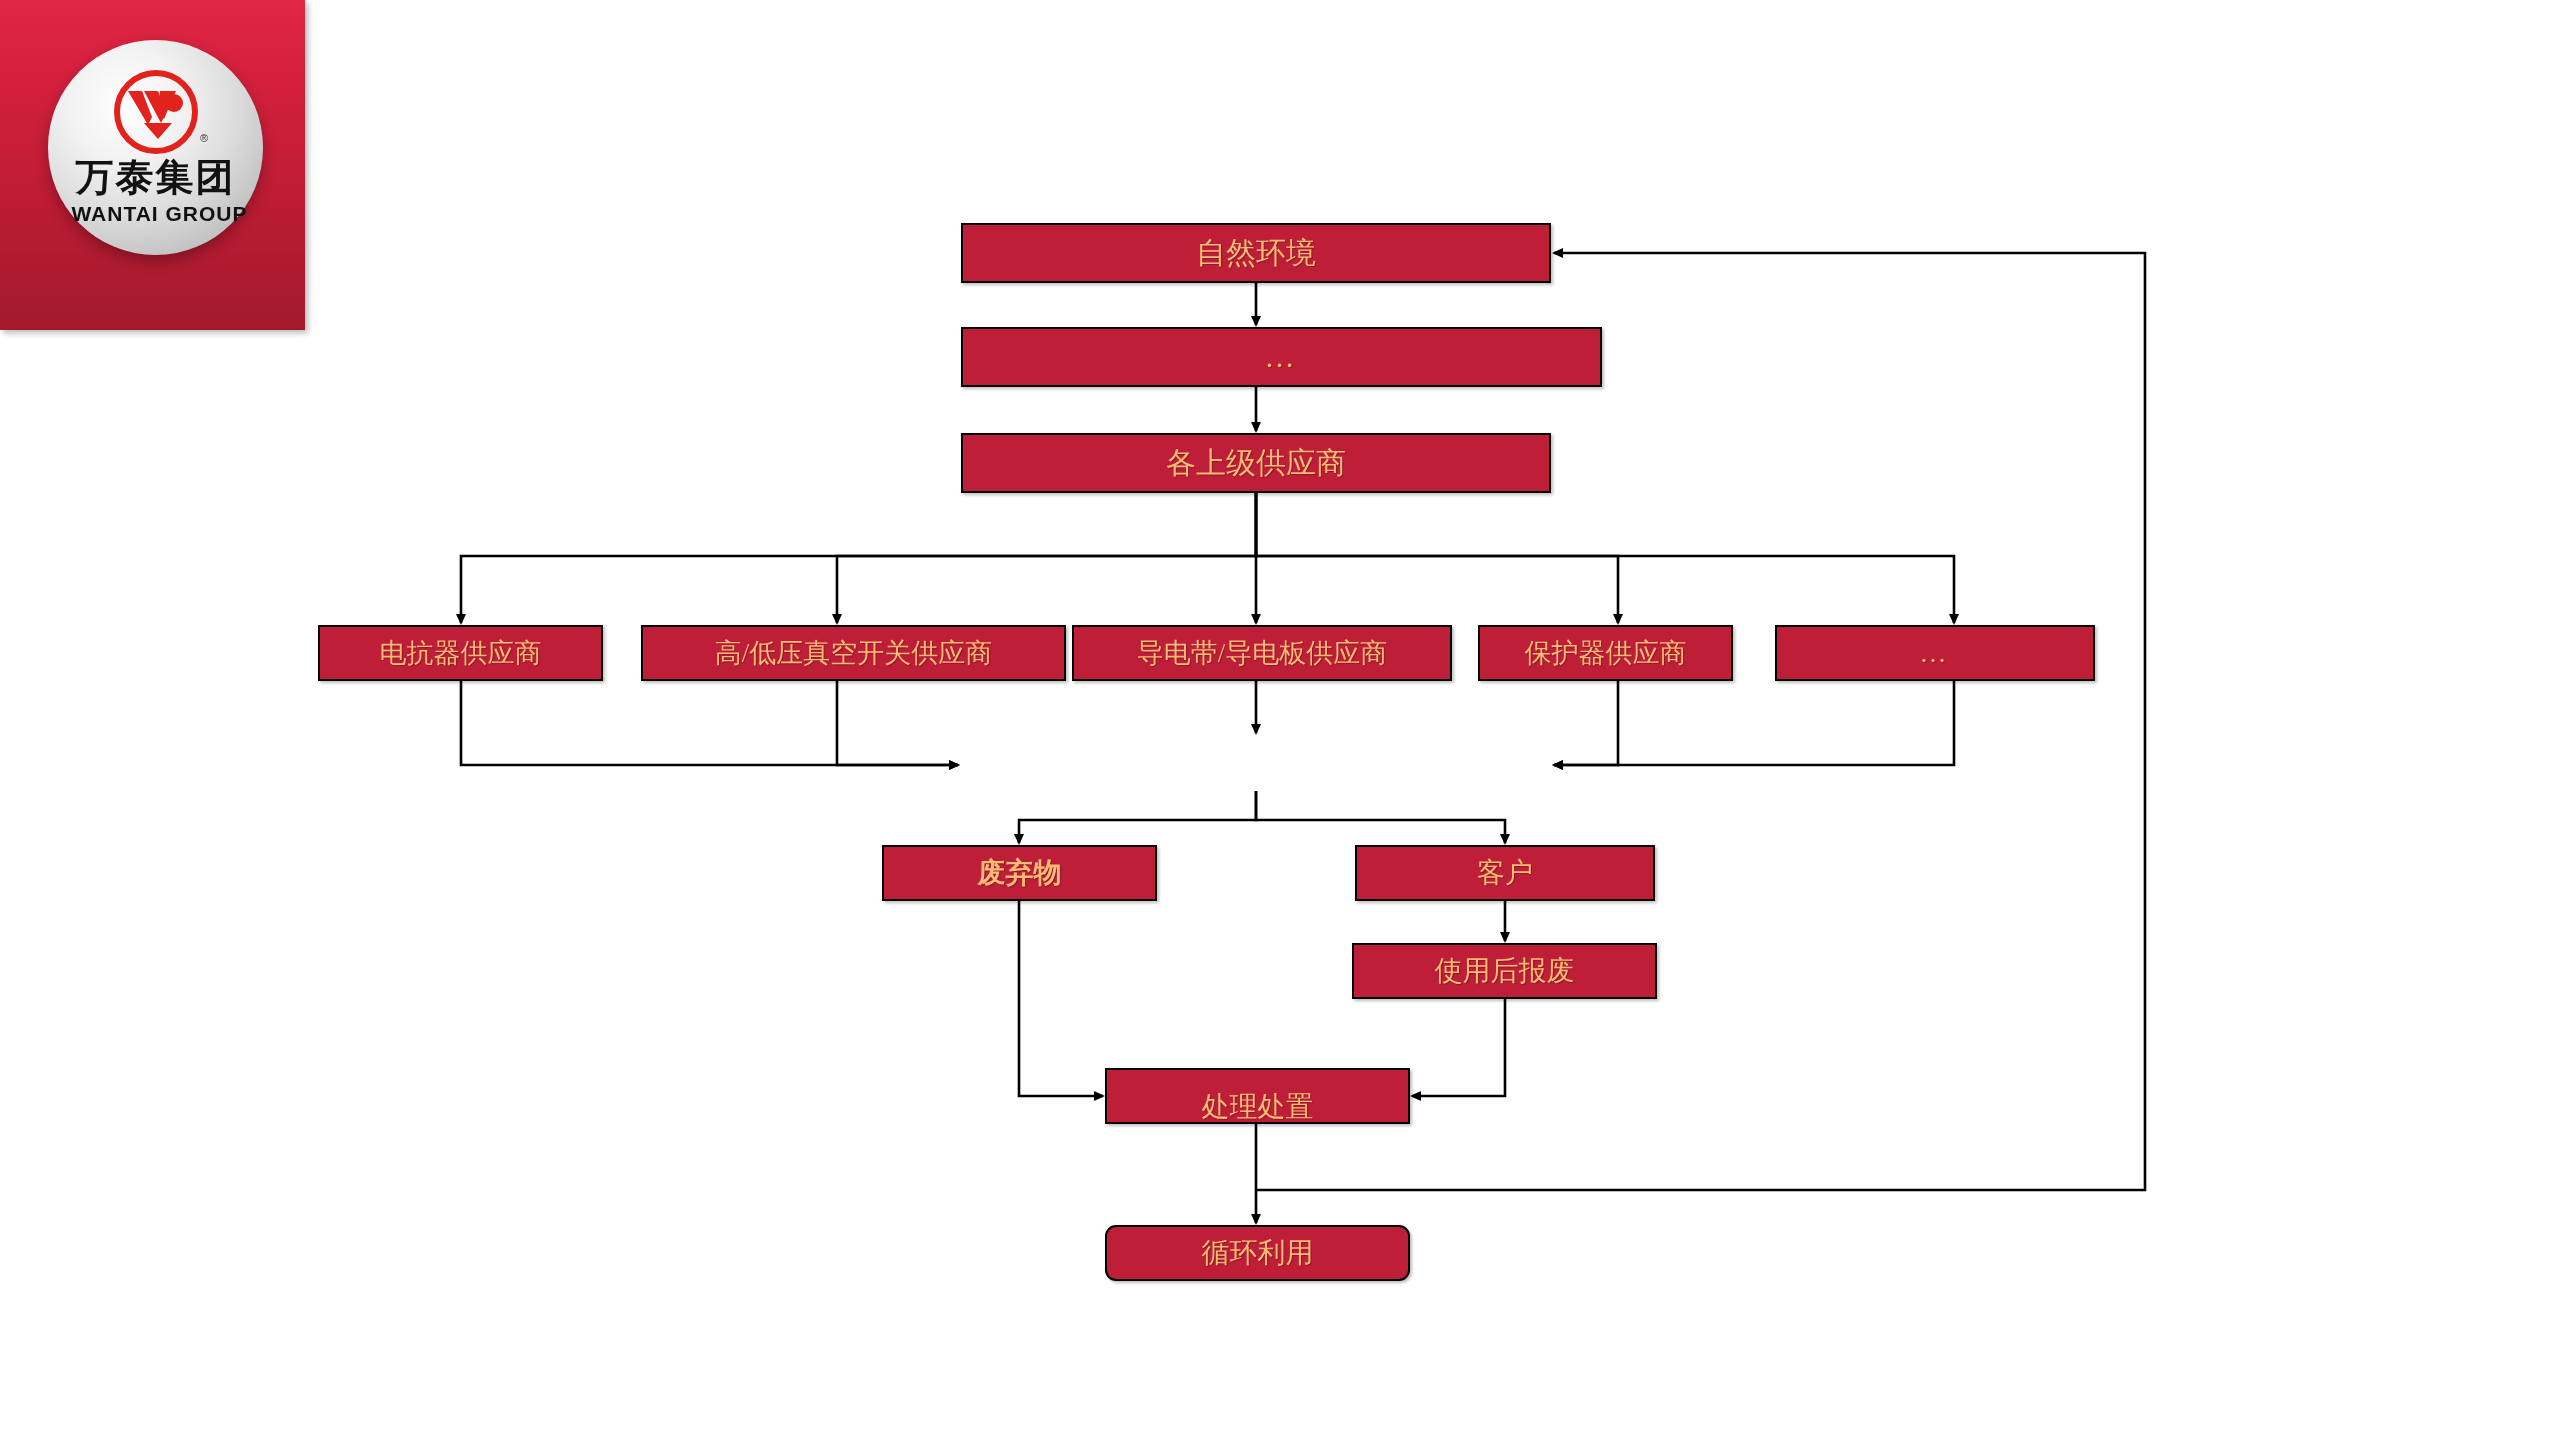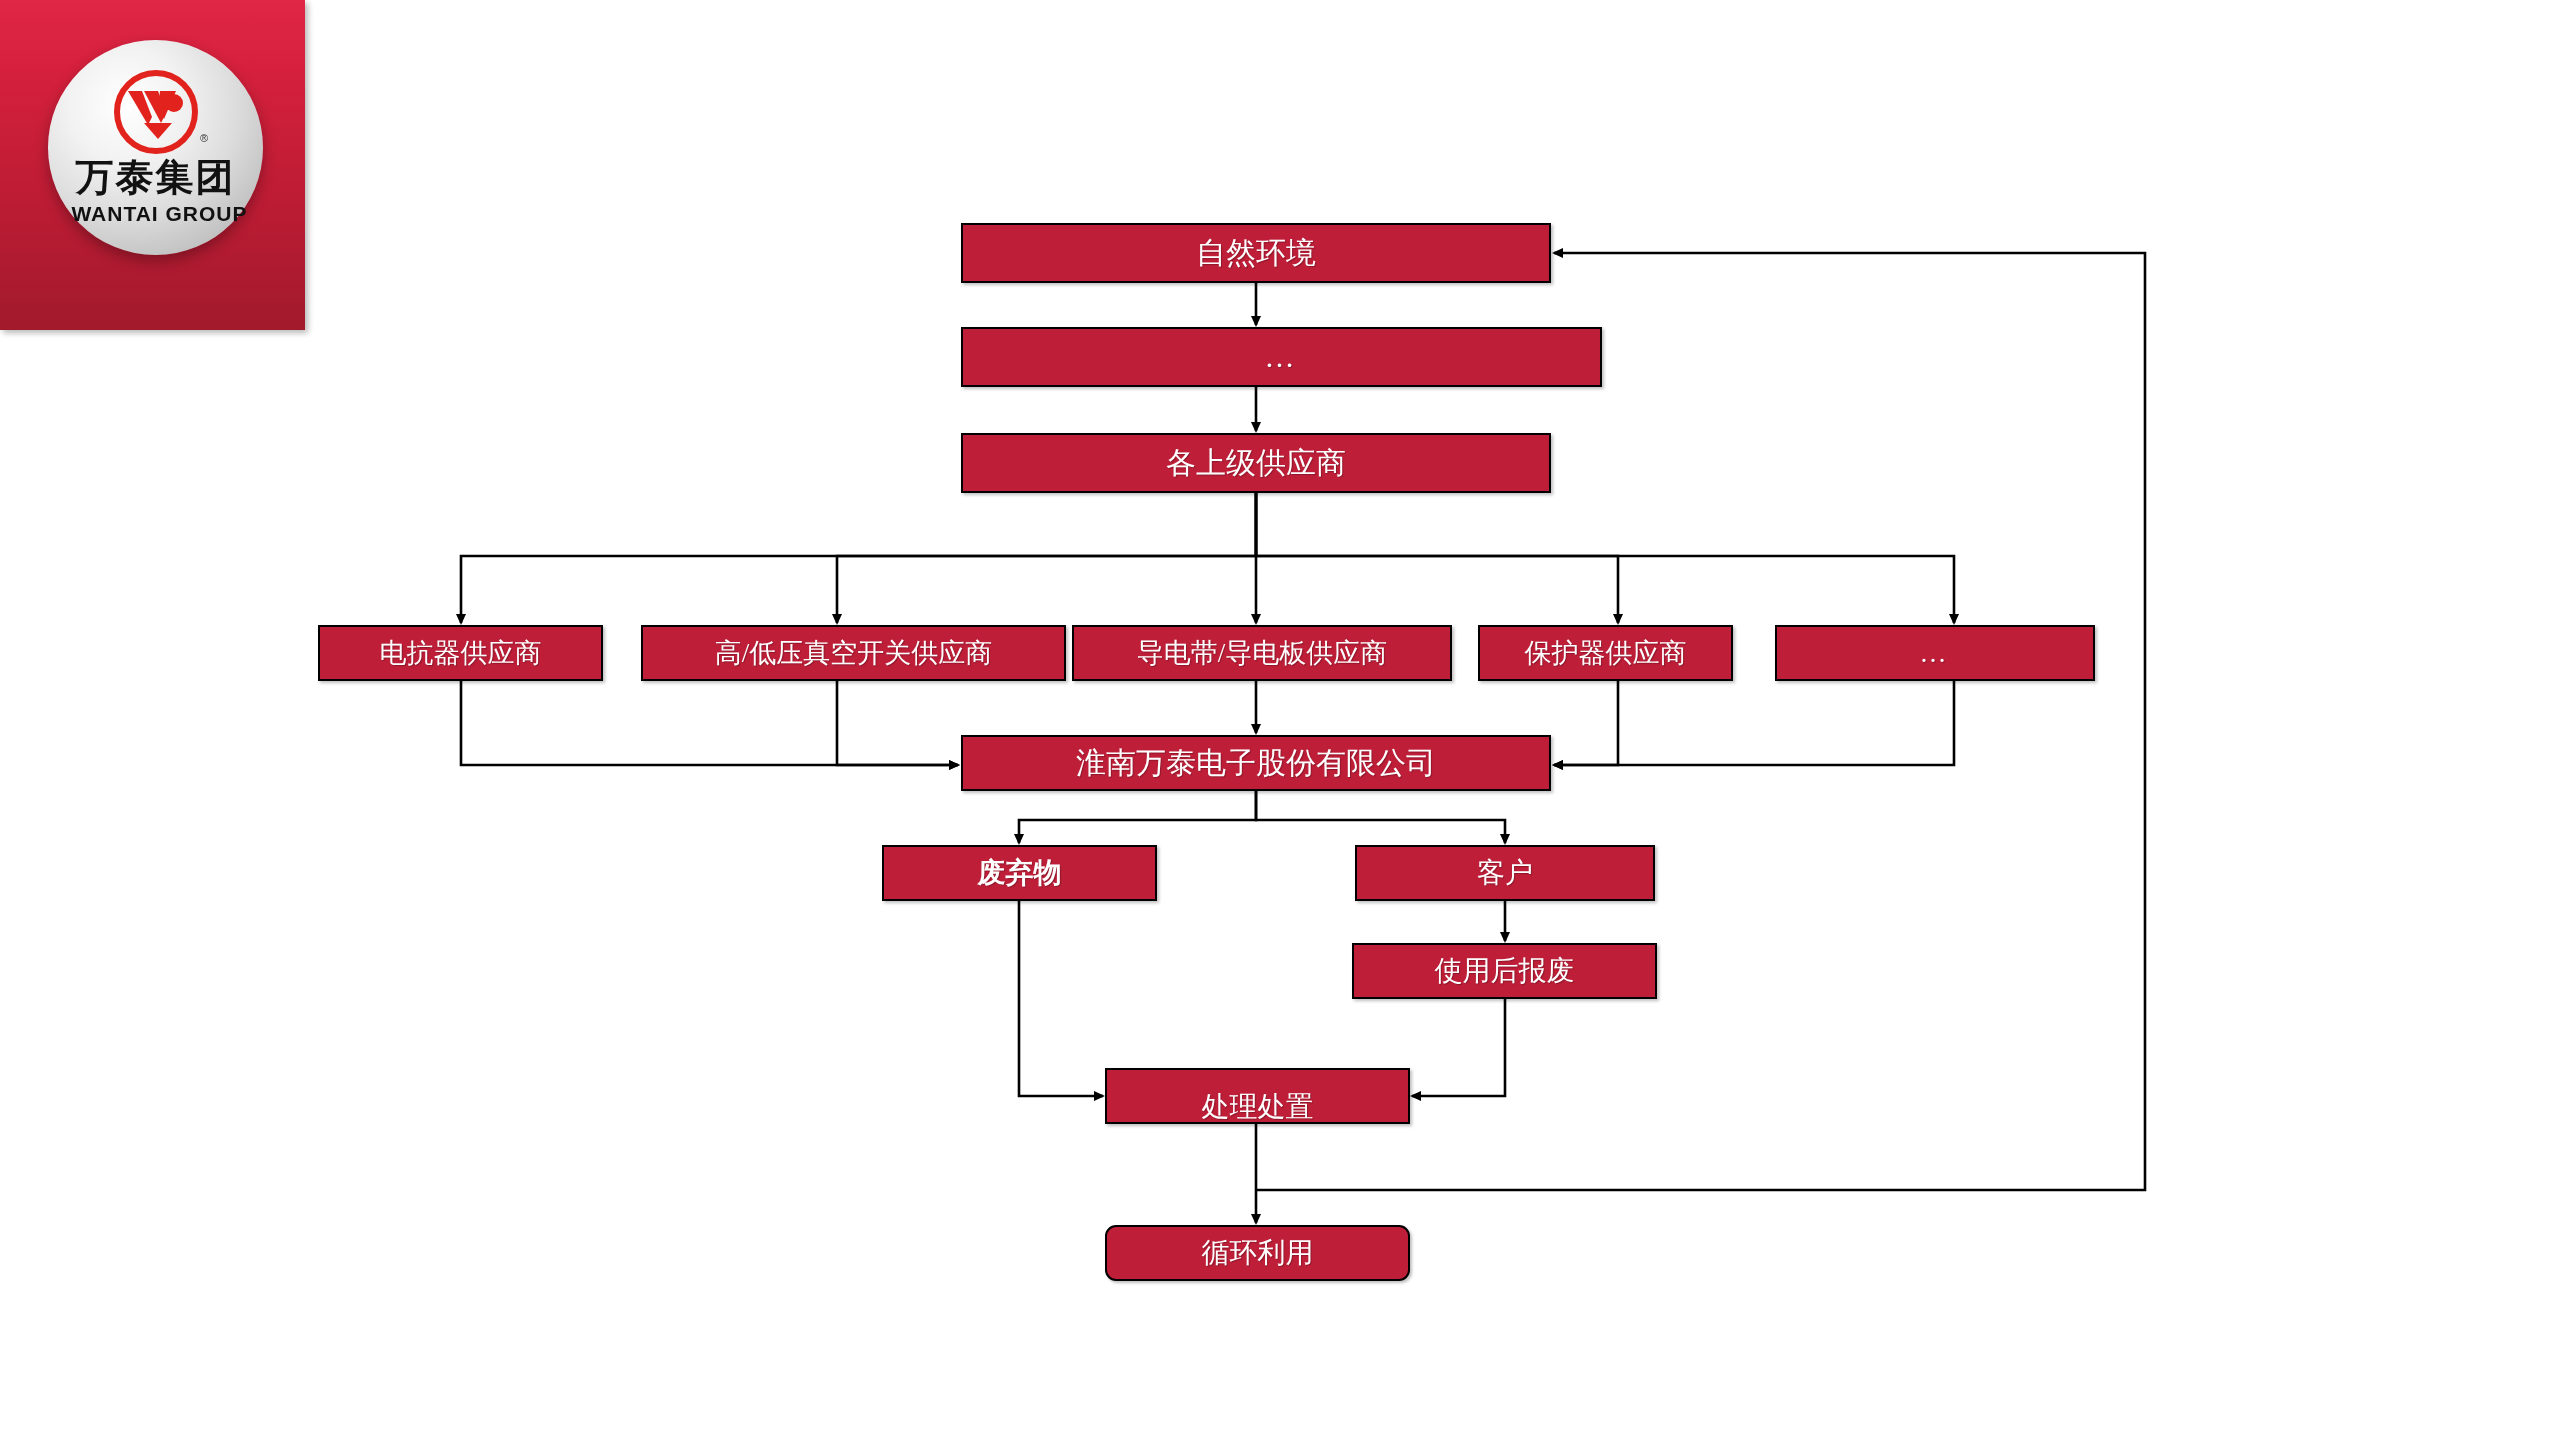--- a/index.html
+++ b/index.html
@@ -23,21 +23,21 @@
     font-size:38px;font-weight:bold;letter-spacing:2px;color:#111;line-height:1;
     font-family:"DejaVu Sans","Liberation Sans",sans-serif;}
   #brand-en{position:absolute;left:4px;top:162px;width:100%;text-align:center;
     font-size:21px;font-weight:bold;letter-spacing:1px;color:#111;
     font-family:"Liberation Sans",sans-serif;}
 
   
   #diagram{position:absolute;left:0;top:0;width:2561px;height:1440px;}
   .node-box{position:absolute;box-sizing:border-box;
     border:2px solid #000;display:flex;align-items:center;justify-content:center;
-    color:#ffffff;text-shadow:1px 1px 1px rgba(0,0,0,.25);
+    color:#fdba74;text-shadow:1px 1px 1px rgba(0,0,0,.25);
     box-shadow:2px 2px 3px rgba(0,0,0,.25);}
   .node-label{white-space:nowrap;line-height:1;}
   svg#edges{position:absolute;left:0;top:0;width:2561px;height:1440px;pointer-events:none;}
 </style>
 </head>
 <body>
 
 <div id="brand-panel">
   <div id="brand-logo">
 
@@ -127,23 +127,20 @@
   </div>
 
   <div class="node-box" style="left:1478px;top:625px;width:255px;height:56px;background:#BE1E38;">
     <span class="node-label" style="font-size:27px;">保护器供应商</span>
   </div>
 
   <div class="node-box" style="left:1775px;top:625px;width:320px;height:56px;background:#BE1E38;">
     <span class="node-label" style="font-size:27px;letter-spacing:4px;">…</span>
   </div>
 
-  <div class="node-box" style="left:961px;top:735px;width:590px;height:56px;background:#BE1E38;">
-    <span class="node-label" style="font-size:30px;">淮南万泰电子股份有限公司</span>
-  </div>
 
   <div class="node-box" style="left:882px;top:845px;width:275px;height:56px;background:#BE1E38;font-weight:bold;">
     <span class="node-label" style="font-size:28px;">废弃物</span>
   </div>
 
   <div class="node-box" style="left:1355px;top:845px;width:300px;height:56px;background:#BE1E38;">
     <span class="node-label" style="font-size:28px;">客户</span>
   </div>
 
   <div class="node-box" style="left:1352px;top:943px;width:305px;height:56px;background:#BE1E38;">

